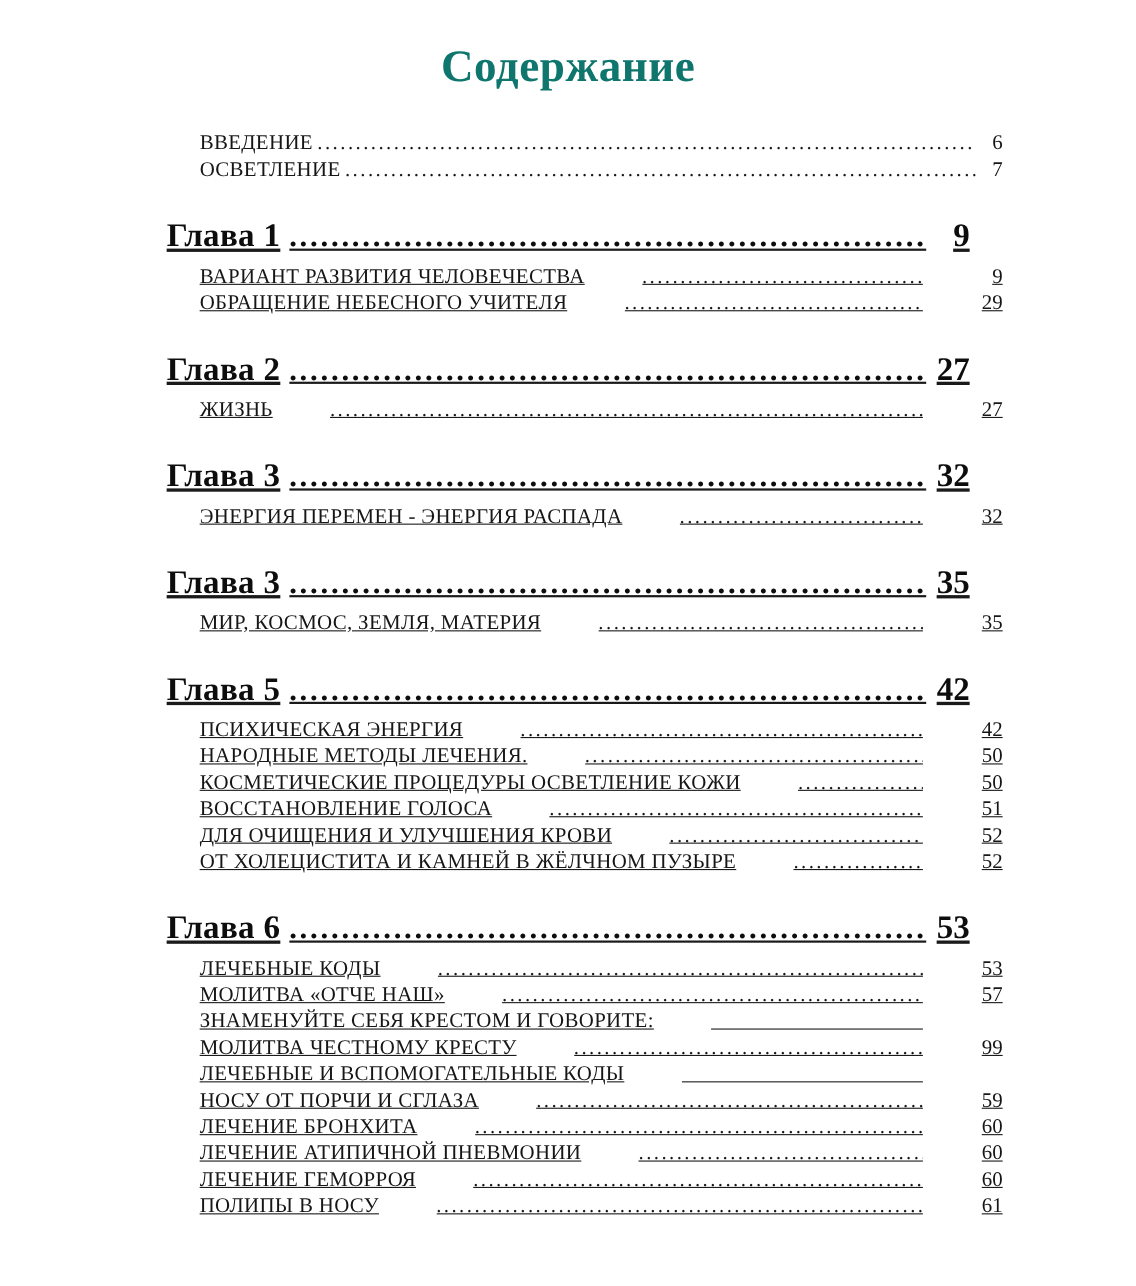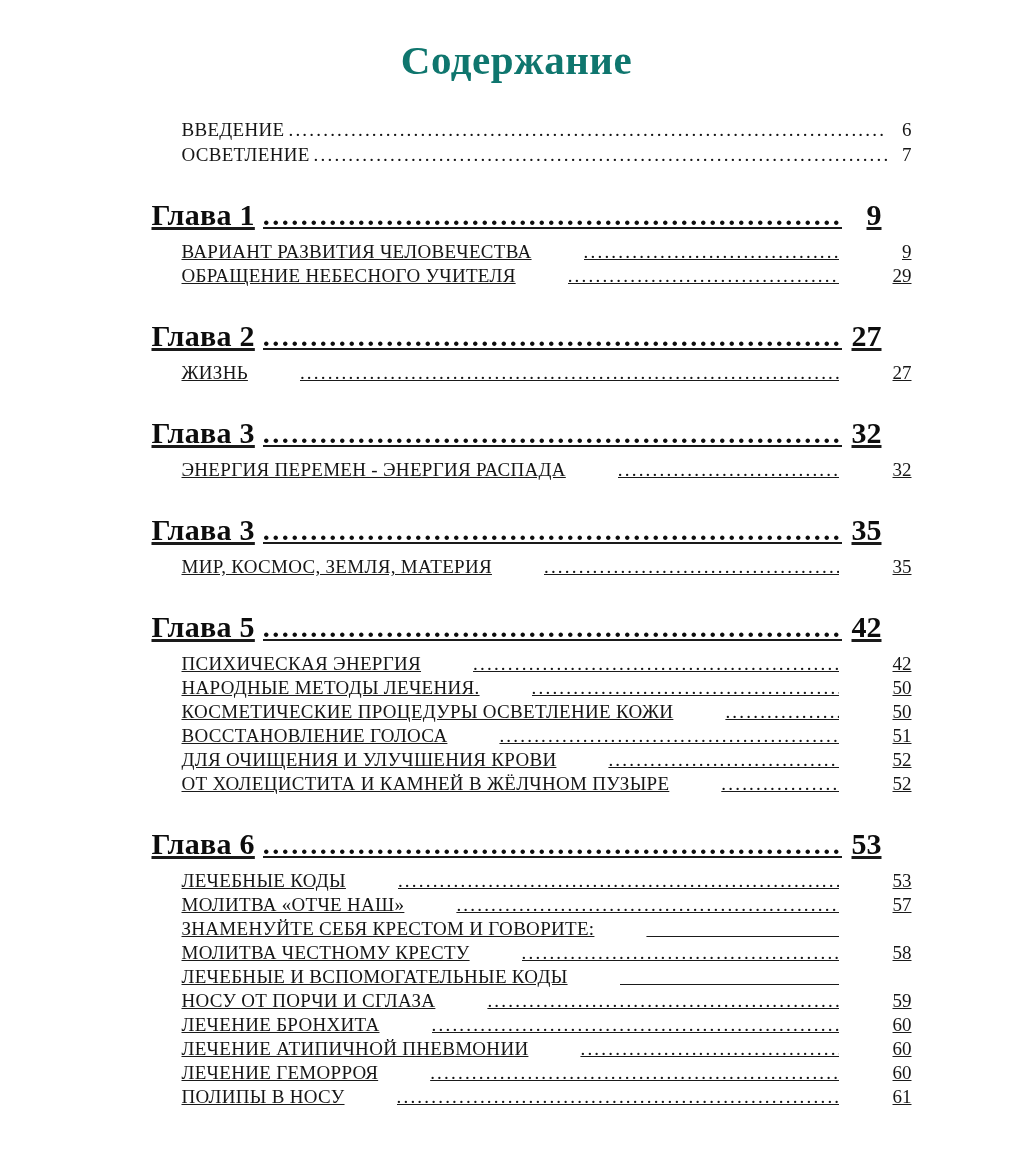--- a/index.html
+++ b/index.html
@@ -269,21 +269,21 @@
               <span class="page-num">57</span>
             </div>
             <div class="row entry-nodots">
               <span class="label">ЗНАМЕНУЙТЕ СЕБЯ КРЕСТОМ И ГОВОРИТЕ:</span>
               <span class="dots">................................................................................................................................................................</span>
               <span class="page-num"></span>
             </div>
             <div class="row">
               <span class="label">МОЛИТВА ЧЕСТНОМУ КРЕСТУ</span>
               <span class="dots">................................................................................................................................................................</span>
-              <span class="page-num">58</span>
+              <span class="page-num">99</span>
             </div>
             <div class="row entry-nodots">
               <span class="label">ЛЕЧЕБНЫЕ И  ВСПОМОГАТЕЛЬНЫЕ КОДЫ</span>
               <span class="dots">................................................................................................................................................................</span>
               <span class="page-num"></span>
             </div>
             <div class="row">
               <span class="label">НОСУ ОТ ПОРЧИ И СГЛАЗА</span>
               <span class="dots">................................................................................................................................................................</span>
               <span class="page-num">59</span>

